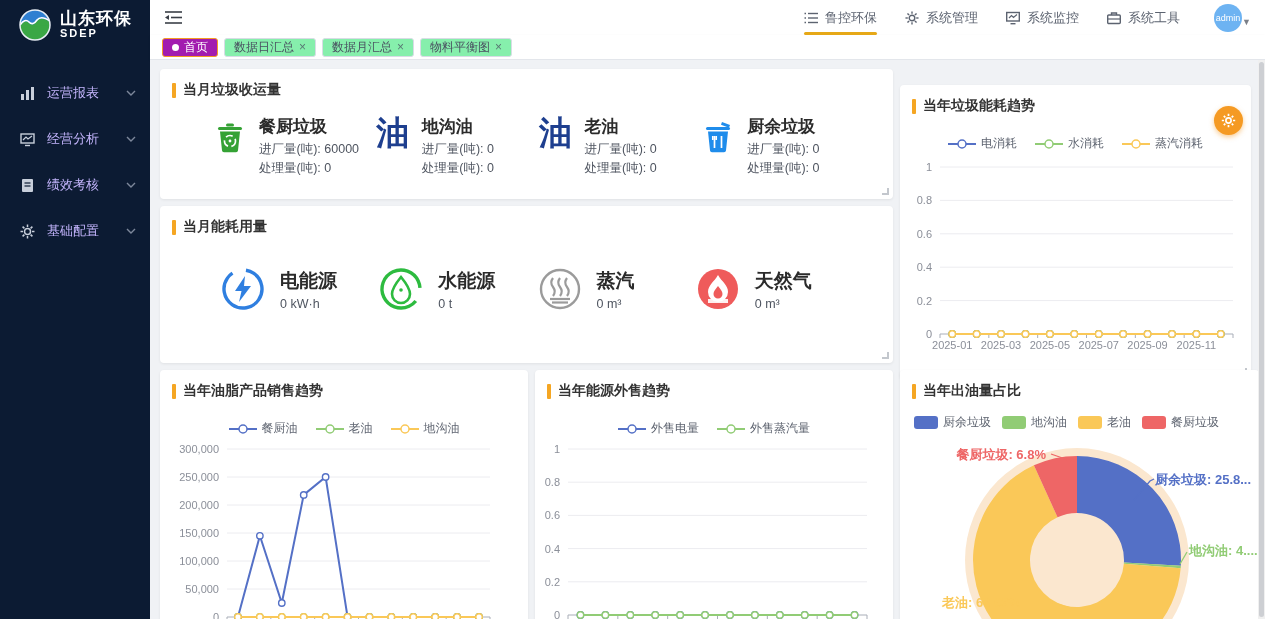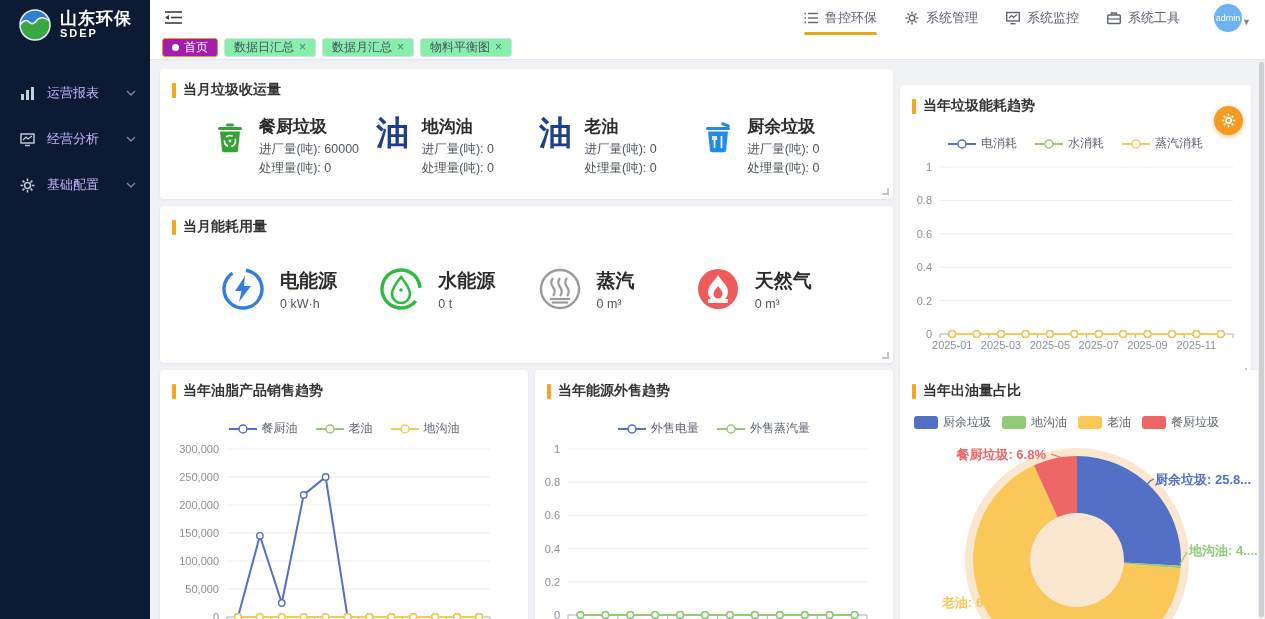--- a/index.html
+++ b/index.html
@@ -140,20 +140,31 @@
             <polyline points="1,1 5,5 9,1" fill="none" stroke="#9aa3b5" stroke-width="1.4"></polyline>
           </svg>
       </div>
       <div class="menu-item">
         <svg class="mi-icon" viewBox="0 0 15 15">
           <rect x="1" y="2" width="13" height="9" fill="none" stroke="#c8cfdb" stroke-width="1.4"></rect>
           <polyline points="3,8 6,5 8,7 12,4" fill="none" stroke="#c8cfdb" stroke-width="1.2"></polyline>
           <line x1="5" y1="13.5" x2="10" y2="13.5" stroke="#c8cfdb" stroke-width="1.4"></line>
         </svg>
         <span class="mi-label">经营分析</span>
+        <svg class="mi-chevron" viewBox="0 0 10 7">
+            <polyline points="1,1 5,5 9,1" fill="none" stroke="#9aa3b5" stroke-width="1.4"></polyline>
+          </svg>
+      </div>
+      <div class="menu-item">
+        <svg class="mi-icon" viewBox="0 0 15 15">
+          <rect x="2" y="1" width="11" height="13" rx="1" fill="#c8cfdb"></rect>
+          <line x1="4.5" y1="5" x2="10.5" y2="5" stroke="#0c1b33" stroke-width="1.2"></line>
+          <line x1="4.5" y1="8" x2="10.5" y2="8" stroke="#0c1b33" stroke-width="1.2"></line>
+        </svg>
+        <span class="mi-label">绩效考核</span>
         <svg class="mi-chevron" viewBox="0 0 10 7">
             <polyline points="1,1 5,5 9,1" fill="none" stroke="#9aa3b5" stroke-width="1.4"></polyline>
           </svg>
       </div>
       <div class="menu-item">
         <svg class="mi-icon" viewBox="0 0 15 15">
           <circle cx="7.5" cy="7.5" r="3" fill="none" stroke="#c8cfdb" stroke-width="1.5"></circle>
           <g stroke="#c8cfdb" stroke-width="1.5">
             <line x1="7.5" y1="0.5" x2="7.5" y2="3"></line>
               <line x1="7.5" y1="12" x2="7.5" y2="14.5"></line>

